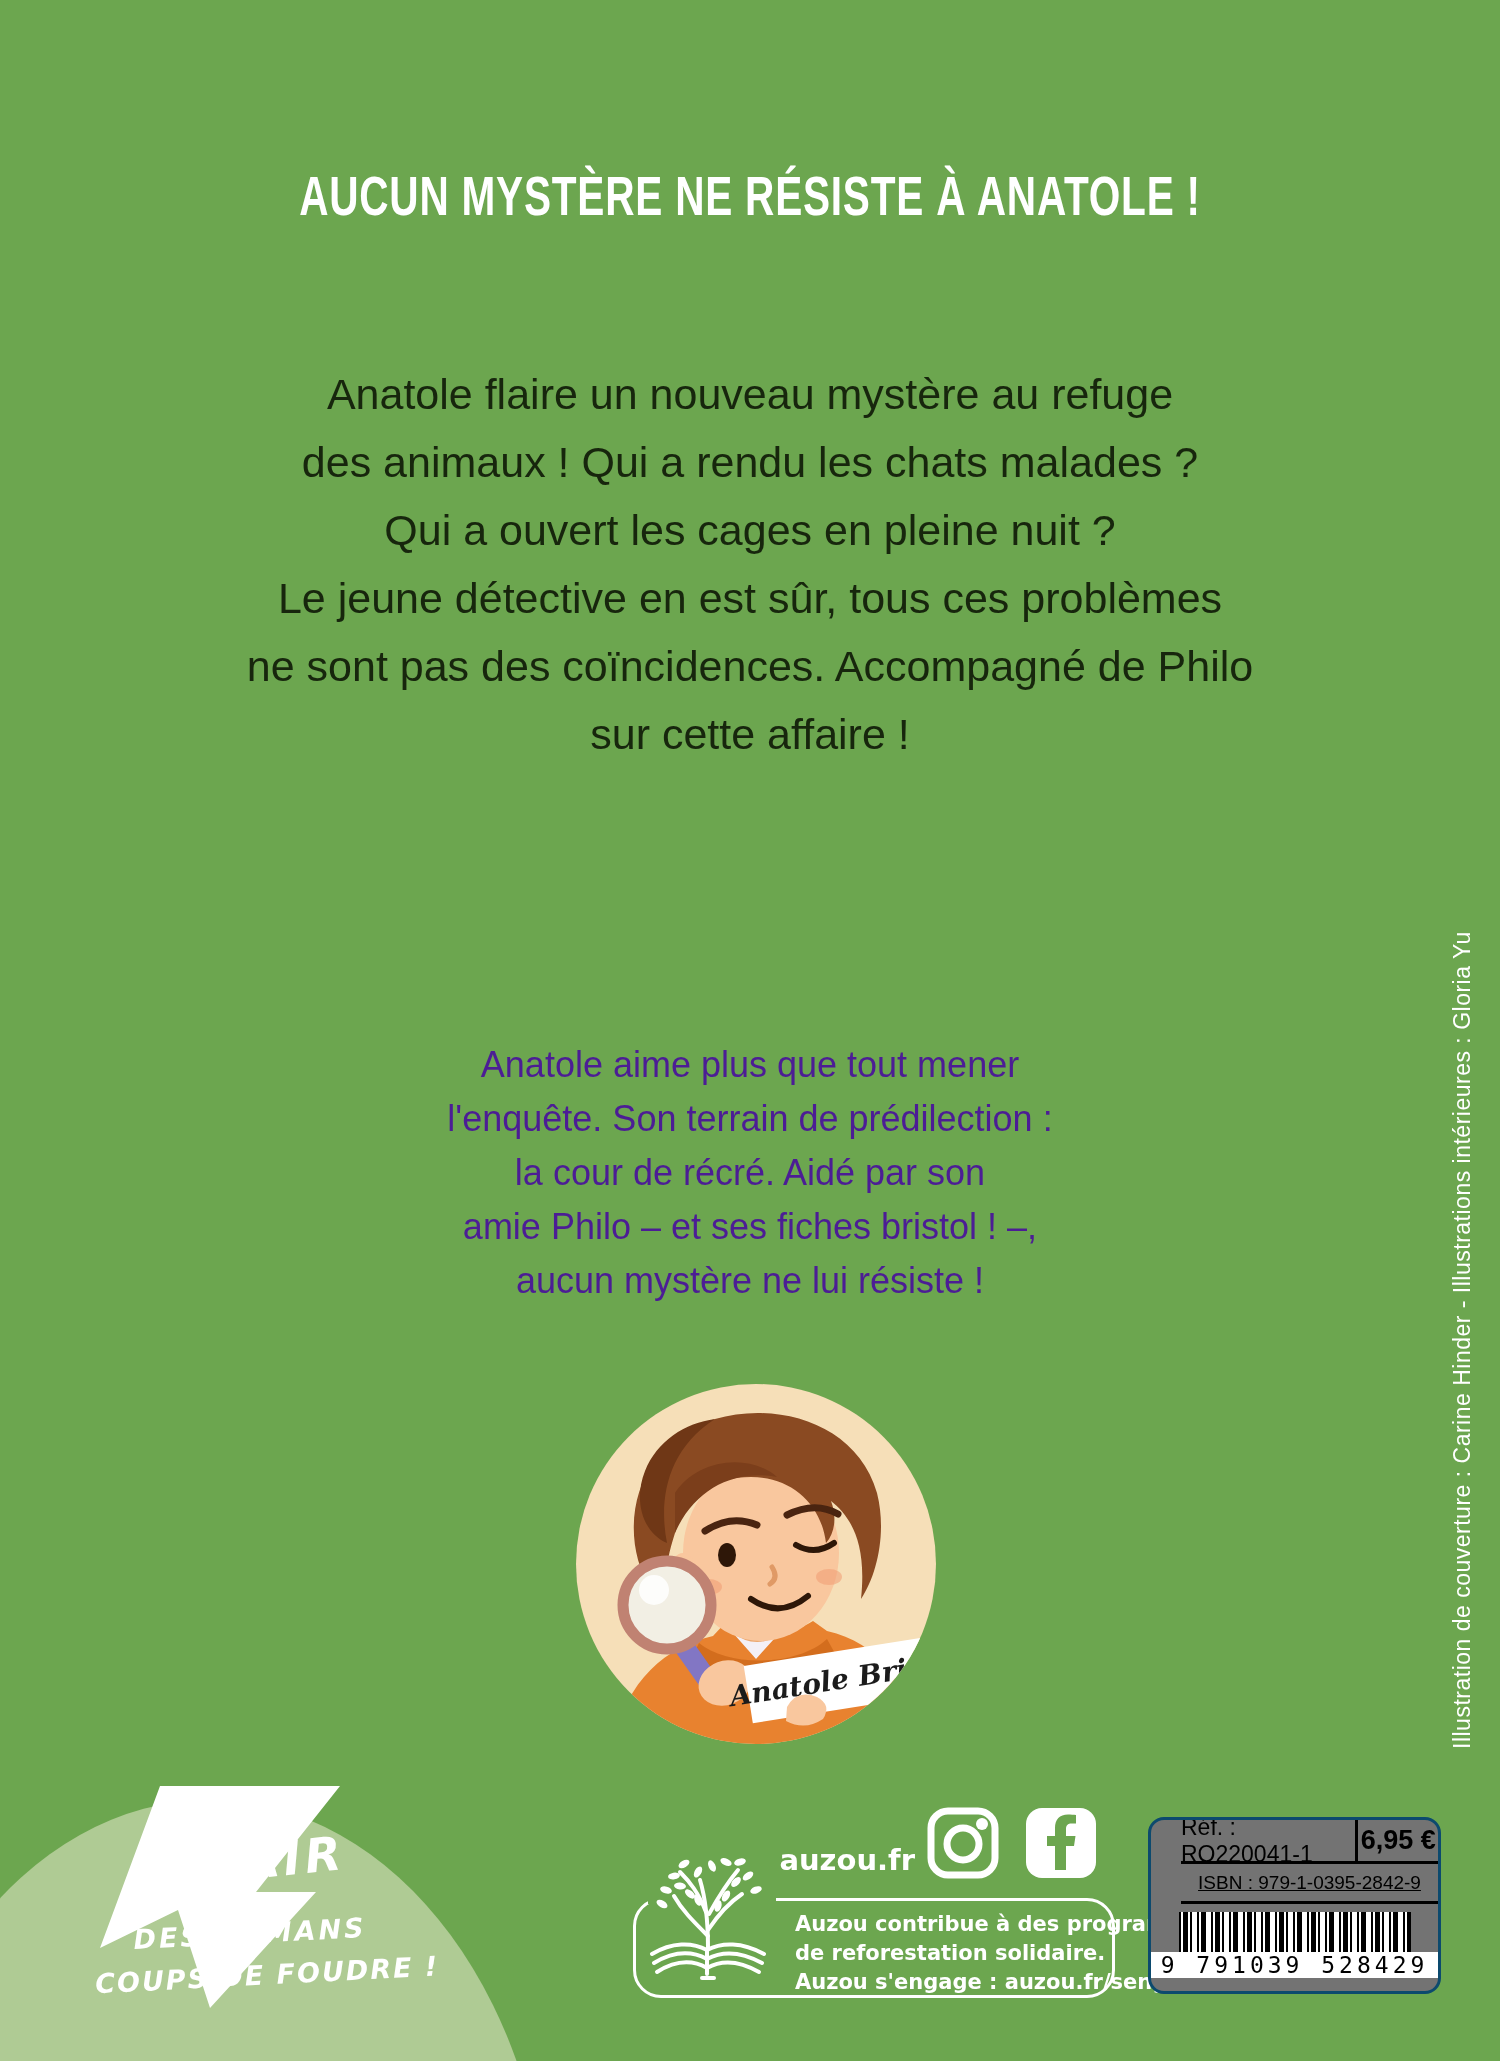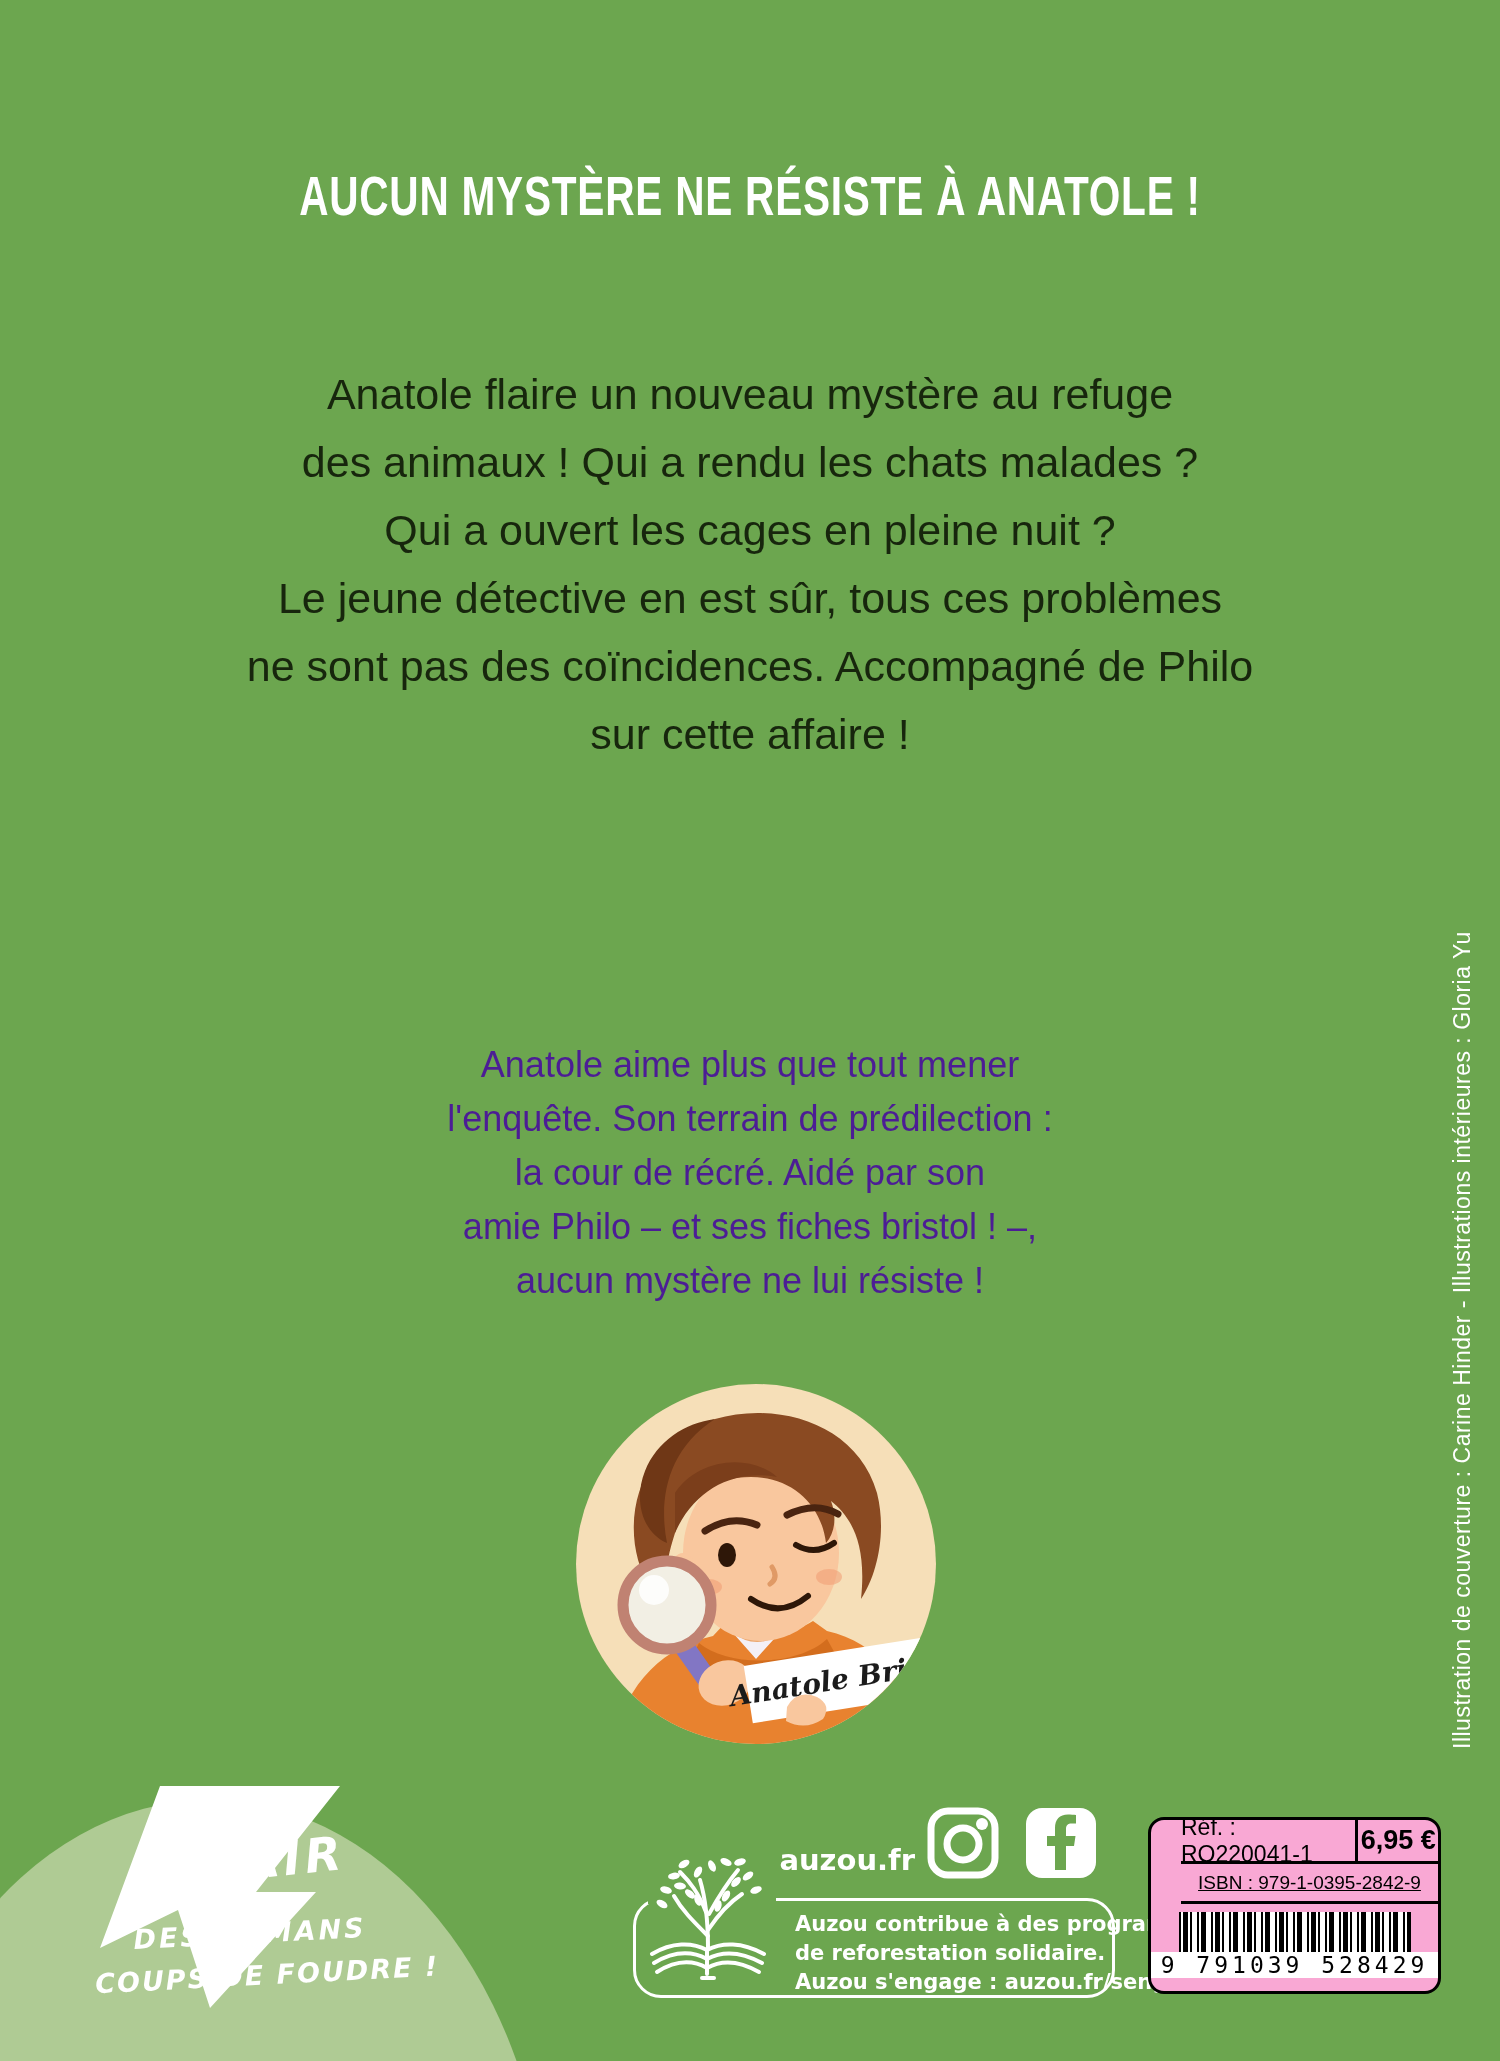--- a/index.html
+++ b/index.html
@@ -77,21 +77,21 @@
   .eco-border-gap{position:absolute;left:648px;top:1895px;width:128px;height:9px;background:#6CA64F;}
   .eco-logo{position:absolute;left:640px;top:1850px;width:138px;height:142px;}
   .eco-text{
     position:absolute;left:795px;top:1910px;width:315px;
     color:#FFFFFF;font-weight:bold;font-size:21px;line-height:29px;
     font-family:"DejaVu Sans",sans-serif;white-space:nowrap;
   }
   
   .retail-box{
     position:absolute;left:1148px;top:1817px;width:293px;height:177px;
-    background:#f9a8d4;border:3px solid #000000;border-radius:16px;
+    background:#737373;border:3px solid #0c4a6e;border-radius:16px;
     box-sizing:border-box;overflow:hidden;color:#000;padding-left:30px;
   }
   .retail-row1{display:flex;height:41px;border-bottom:3px solid #000;}
   .retail-ref{
     flex:1 1 auto;display:flex;align-items:center;justify-content:center;
     font-size:23px;border-right:3px solid #000;
   }
   .retail-price{
     width:88px;display:flex;align-items:center;justify-content:center;
     font-size:27px;font-weight:bold;

